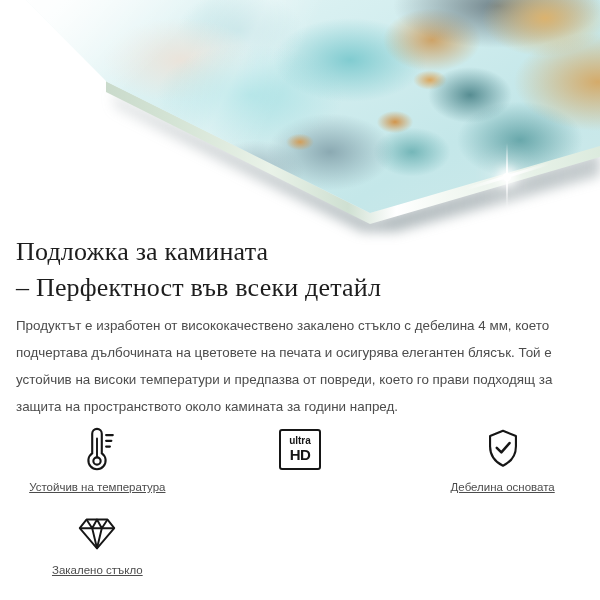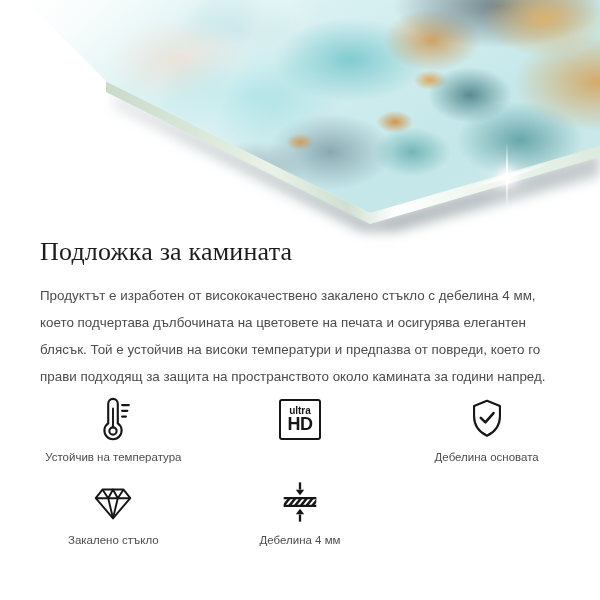--- a/index.html
+++ b/index.html
@@ -41,36 +41,36 @@
       linear-gradient(150deg,#f2fafa 0%,#d8f0f1 35%,#c4e7e9 70%,#cfe9ea 100%);}
   .sparkle{position:absolute;left:463px;top:135px;width:88px;height:84px;pointer-events:none;}
   .sparkle .core{position:absolute;left:40px;top:38px;width:8px;height:8px;border-radius:50%;
     background:#ffffff;box-shadow:0 0 10px 5px rgba(255,255,255,.95),0 0 22px 10px rgba(255,255,255,.55);}
   .sparkle .ray-h{position:absolute;left:0;top:40px;width:88px;height:3px;transform:rotate(-17deg);
     background:linear-gradient(to right,rgba(255,255,255,0),#ffffff 45%,#ffffff 55%,rgba(255,255,255,0));}
   .sparkle .ray-v{position:absolute;left:42.5px;top:8px;width:2.5px;height:66px;
     background:linear-gradient(to bottom,rgba(255,255,255,0),#ffffff 46%,#ffffff 54%,rgba(255,255,255,0));}
 
   
-  .content{padding:0 40px;}
+  .content{padding:0 16px;}
   .title{margin:2px 0 0;font-family:"Liberation Serif",serif;font-weight:400;
          font-size:26px;line-height:36px;color:#1d1d1d;letter-spacing:.2px;}
   .title span{display:block;}
-  .desc{margin:12px 0 0;max-width:538px;font-size:13.4px;line-height:27px;color:#4c4c4c;}
+  .desc{margin:6px 0 0;max-width:538px;font-size:13.4px;line-height:27px;color:#4c4c4c;}
 
   
   .features{margin:4px -20px 0;display:grid;grid-template-columns:repeat(3,1fr);row-gap:14px;}
   .feature{display:flex;flex-direction:column;align-items:center;}
   .icon-box{height:50px;display:flex;align-items:center;justify-content:center;}
-  .feature-label{margin-top:7px;font-size:11.5px;color:#4c4c4c;white-space:nowrap;}
+  .feature-label{margin-top:7px;font-size:11.5px;color:#4c4c4c;white-space:nowrap;text-decoration:underline;}
   .icon-svg{display:block;}
   .uhd-box{width:38px;height:37px;border:2.6px solid #161616;border-radius:3px;
            display:flex;flex-direction:column;align-items:center;justify-content:center;color:#161616;}
   .uhd-top{font-size:10px;font-weight:bold;line-height:10px;}
-  .uhd-bottom{font-size:18px;font-weight:bold;line-height:17px;letter-spacing:-.5px;}
+  .uhd-bottom{font-size:15px;font-weight:bold;line-height:17px;letter-spacing:-.5px;}
 </style>
 </head>
 <body>
 
 <div class="page">
 
   <div class="hero">
     <div class="shadow-blur">
         <div class="glass-shadow"></div>
       </div>
@@ -79,20 +79,21 @@
     <div class="sparkle">
       <div class="ray-h"></div>
         <div class="ray-v"></div>
         <div class="core"></div>
     </div>
   </div>
 
   <div class="content">
     <h1 class="title">
       <span>Подложка за камината</span>
+      <span>– Перфектност във всеки детайл</span>
     </h1>
 
     <p class="desc">Продуктът е изработен от висококачествено закалено стъкло с дебелина 4 мм, което подчертава дълбочината на цветовете на печата и осигурява елегантен блясък. Той е устойчив на високи температури и предпазва от повреди, което го прави подходящ за защита на пространството около камината за години напред.</p>
 
     <div class="features">
 
       <div class="feature">
         <div class="icon-box">
           <svg class="icon-svg" viewBox="0 0 48 48" width="46" height="46" fill="none" stroke="#161616" stroke-width="2.2" stroke-linecap="round">
             <path d="M19 8 a5 5 0 0 1 10 0 v20.6 a9 9 0 1 1 -10 0 Z"></path>
@@ -129,36 +130,16 @@
             <path d="M13 11 H35 L42 20 L24 41 L6 20 Z"></path>
             <path d="M6 20 H42"></path>
             <path d="M13 11 L19 20 L24 11 L29 20 L35 11"></path>
             <path d="M19 20 L24 41 L29 20"></path>
           </svg>
         </div>
         <div class="feature-label">Закалено стъкло</div>
       </div>
 
 
-      <div class="feature">
-        <div class="icon-box">
-          <svg class="icon-svg" viewBox="0 0 48 48" width="46" height="46" fill="none" stroke="#161616" stroke-width="2.2" stroke-linecap="butt">
-            <defs>
-                <clipPath id="barclip">
-                  <rect x="7" y="20" width="34" height="8"></rect>
-                </clipPath>
-              </defs>
-            <path d="M7 20 H41 M7 28 H41"></path>
-            <g clip-path="url(#barclip)" stroke-width="2.6">
-              <path d="M6 29 L14 19 M12 29 L20 19 M18 29 L26 19 M24 29 L32 19 M30 29 L38 19 M36 29 L44 19"></path>
-            </g>
-            <path d="M24 3.5 V11" stroke-width="2.4"></path>
-            <path d="M24 17 L19.6 11.2 H28.4 Z" fill="#161616" stroke="none"></path>
-            <path d="M24 44.5 V37" stroke-width="2.4"></path>
-            <path d="M24 31 L19.6 36.8 H28.4 Z" fill="#161616" stroke="none"></path>
-          </svg>
-        </div>
-        <div class="feature-label">Дебелина 4 мм</div>
-      </div>
 
     </div>
   </div>
 </div>
 
 </body></html>

